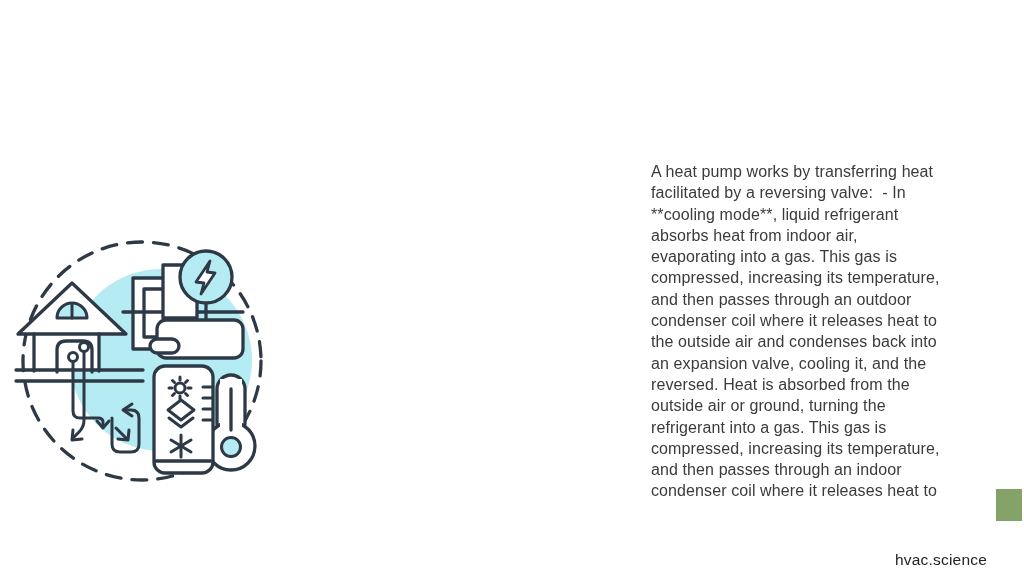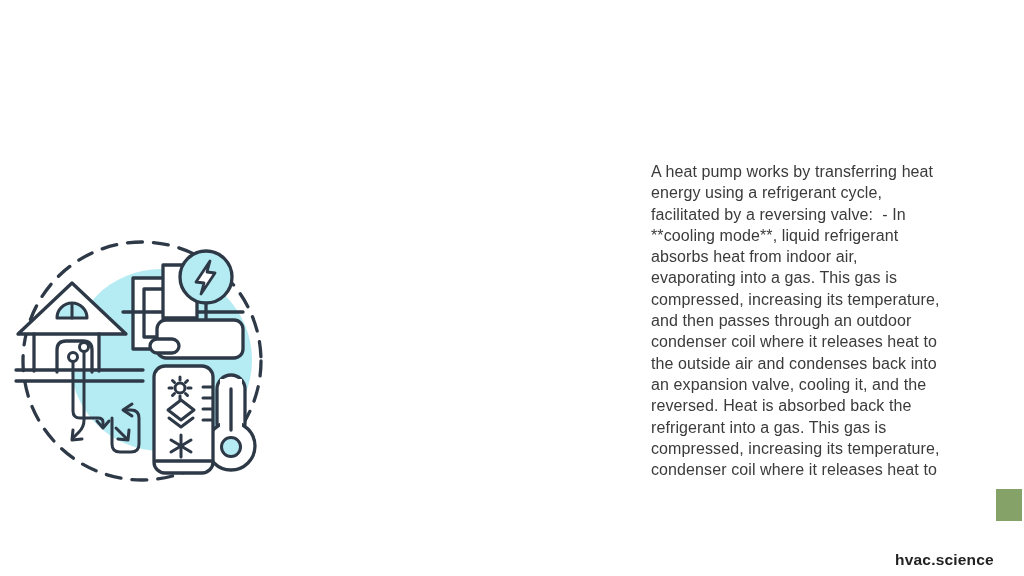--- a/index.html
+++ b/index.html
@@ -25,21 +25,21 @@
     color:var(--text);
     font-size:16px;
     letter-spacing:0.1px;
   }
   .body-text .line{
     display:block;height:21.3px;line-height:21.3px;
     white-space:pre;
   }
   .brand{
     position:absolute;left:895px;top:551px;
-    font-size:15.5px;font-weight:700;color:var(--brand-text);
+    font-size:15.5px;font-weight:400;color:var(--brand-text);
     letter-spacing:0.2px;white-space:pre;
   }
   .green-square{
     position:absolute;left:996px;top:489px;width:26px;height:32px;
     background:var(--green-square);
   }
   
   .st{stroke:var(--outline);stroke-width:3.3;fill:none;stroke-linecap:round;stroke-linejoin:round;}
   .thin{stroke-width:3;}
   .fw{fill:#ffffff;}
@@ -141,33 +141,34 @@
         <line class="st thin" x1="203" y1="387" x2="212" y2="387"></line>
         <line class="st thin" x1="203" y1="398" x2="212" y2="398"></line>
         <line class="st thin" x1="203" y1="409" x2="212" y2="409"></line>
         <line class="st thin" x1="203" y1="420" x2="212" y2="420"></line>
       </g>
     </g>
   </svg>
 
   <div class="body-text">
     <span class="line">A heat pump works by transferring heat</span>
-    <span class="line">energy using a refrigerant cycle,</span>
     <span class="line">facilitated by a reversing valve:  - In</span>
     <span class="line">**cooling mode**, liquid refrigerant</span>
     <span class="line">absorbs heat from indoor air,</span>
     <span class="line">evaporating into a gas. This gas is</span>
     <span class="line">compressed, increasing its temperature,</span>
     <span class="line">and then passes through an outdoor</span>
     <span class="line">condenser coil where it releases heat to</span>
     <span class="line">the outside air and condenses back into</span>
     <span class="line">an expansion valve, cooling it, and the</span>
-    <span class="line">reversed. Heat is absorbed back the</span>
+    <span class="line">reversed. Heat is absorbed from the</span>
+    <span class="line">outside air or ground, turning the</span>
     <span class="line">refrigerant into a gas. This gas is</span>
     <span class="line">compressed, increasing its temperature,</span>
+    <span class="line">and then passes through an indoor</span>
     <span class="line">condenser coil where it releases heat to</span>
   </div>
 
   <div class="brand">hvac.science</div>
 
   <div class="green-square"></div>
 
 </div>
 
 </body></html>

